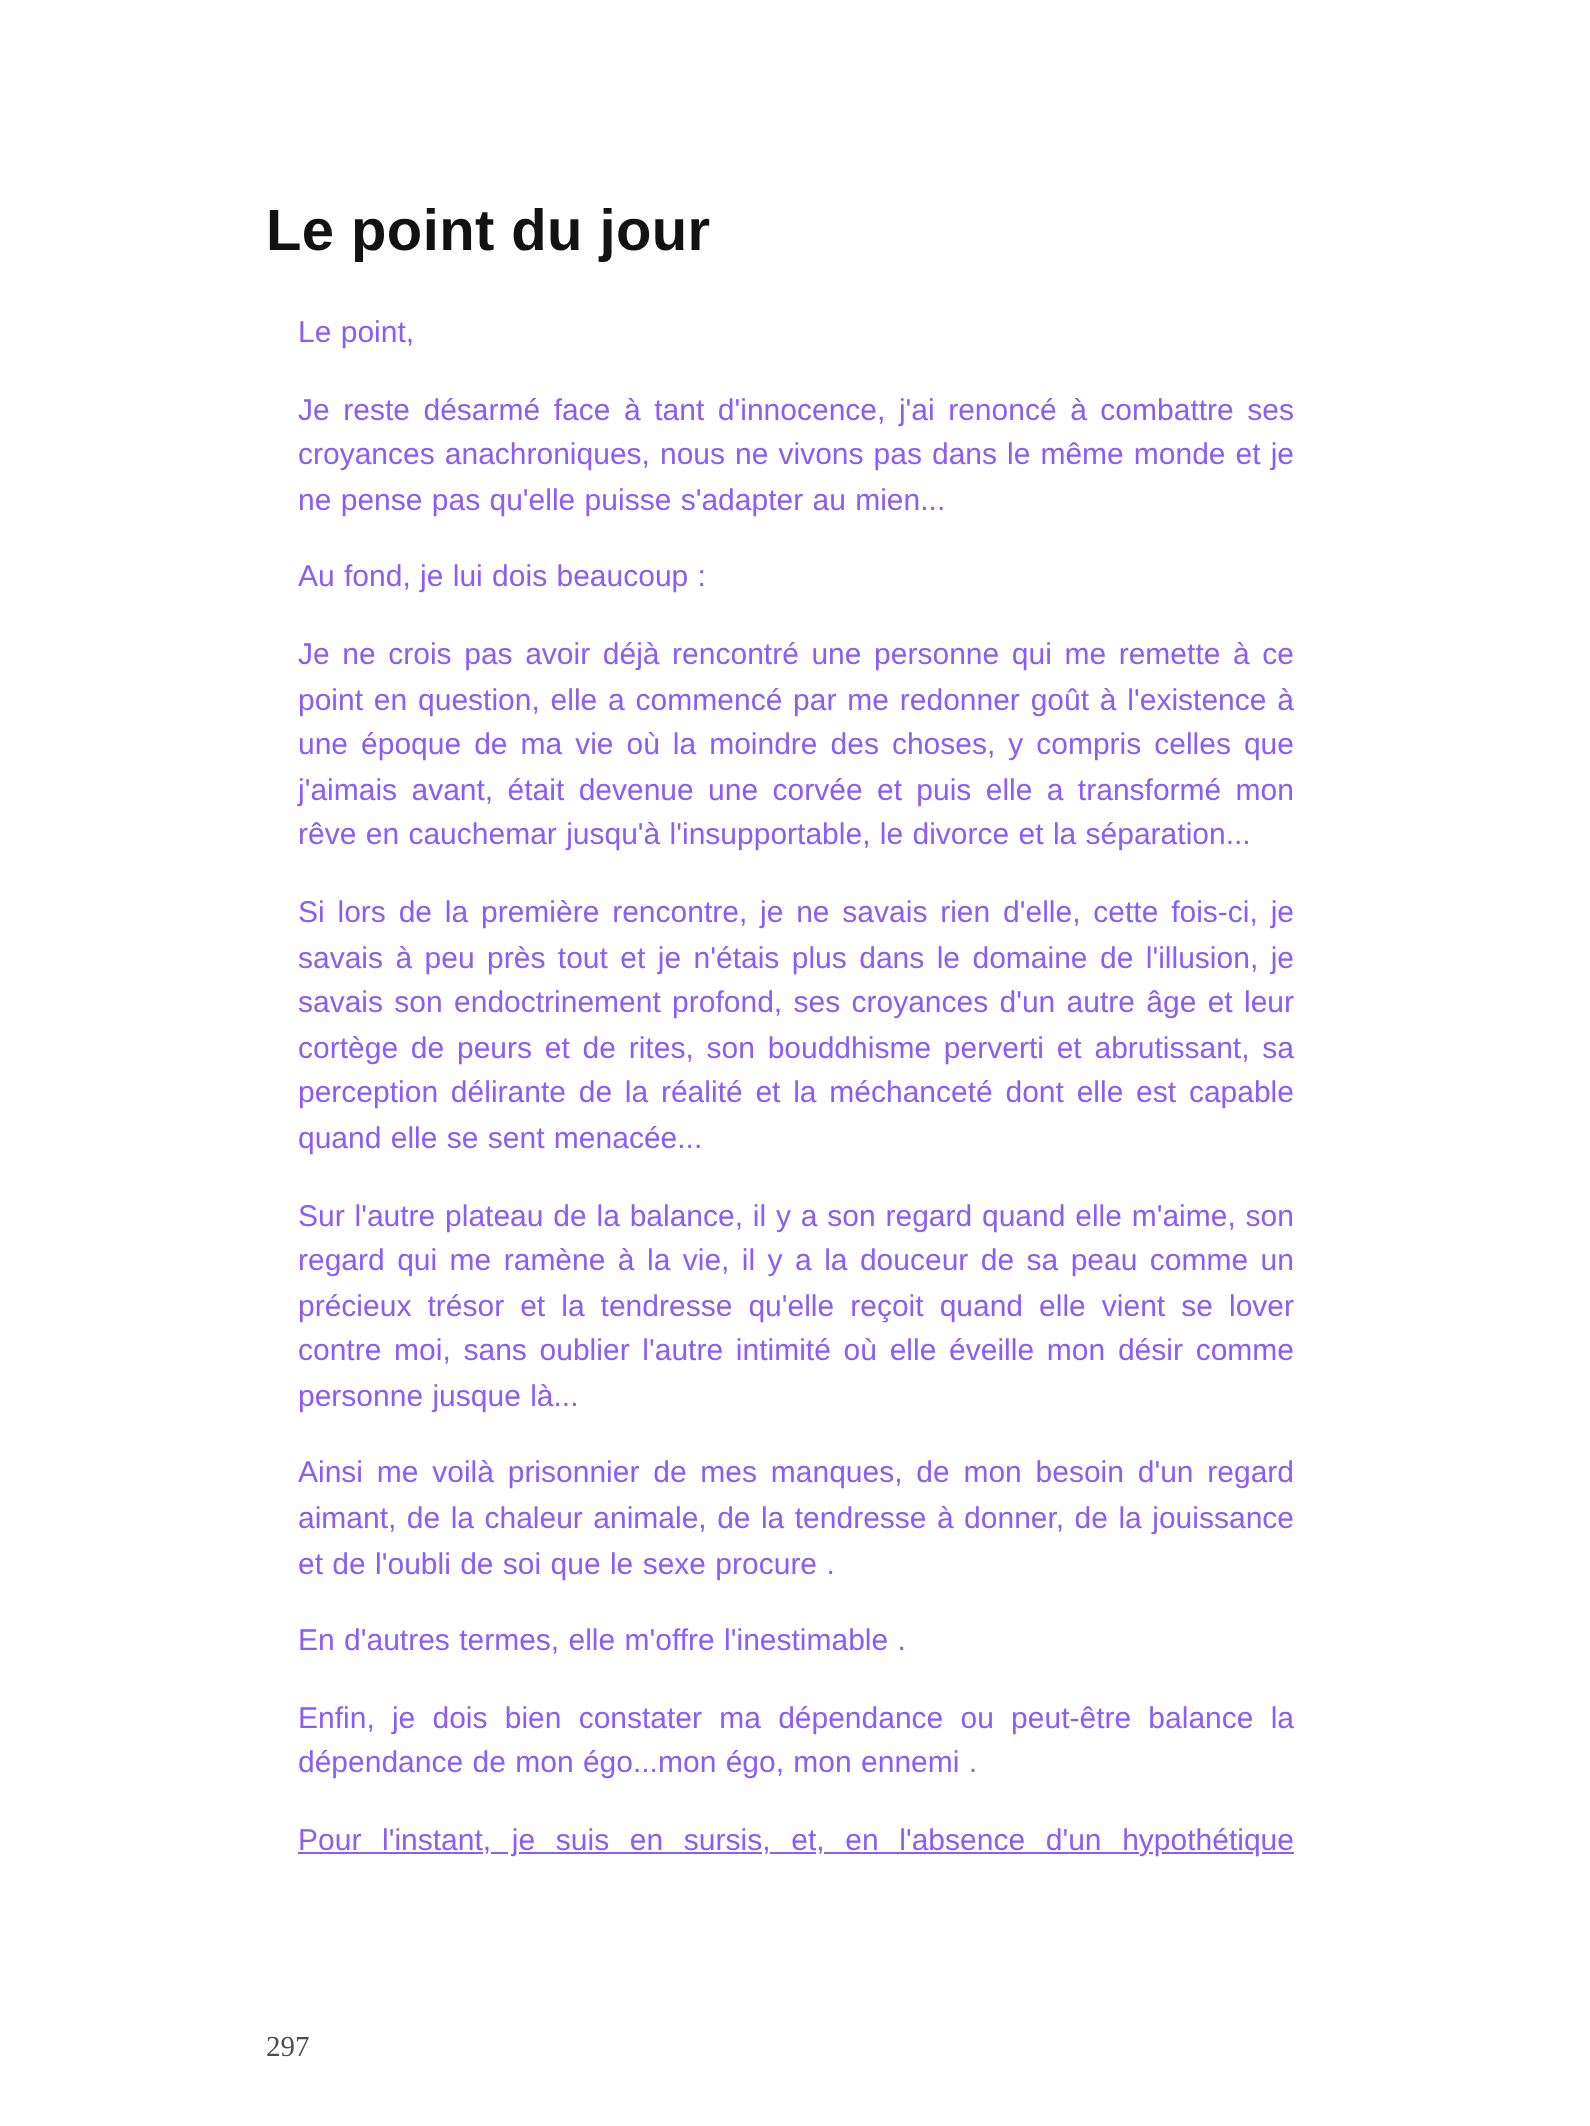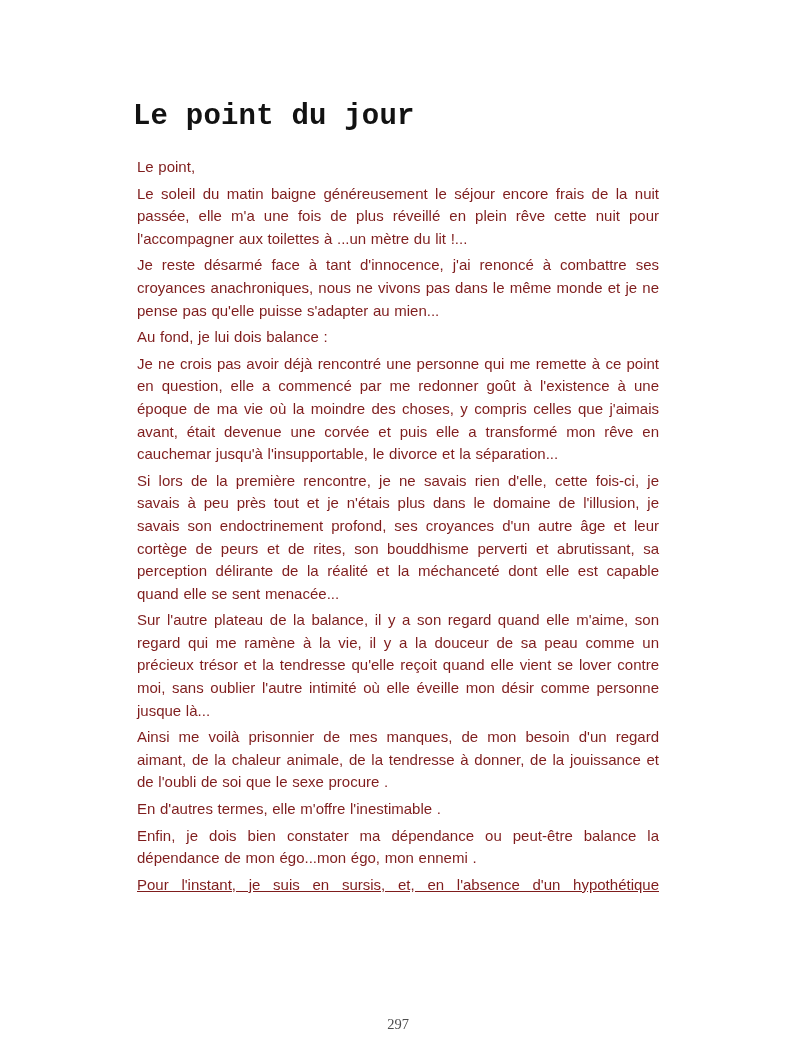--- a/index.html
+++ b/index.html
@@ -22,64 +22,62 @@
     height: 1063px;
     background: #ffffff;
   }
   .content {
     position: absolute;
     left: 133px;
     top: 100px;
     width: 530px;
   }
   .title {
-    font-family: Liberation Mono, monospace;
+    font-family: Liberation Sans, sans-serif;
     font-size: 29px;
     font-weight: bold;
     color: #121212;
     margin: 0 0 23px 0;
     line-height: 33px;
     letter-spacing: 0.2px;
   }
   .body p {
-    margin: 4px;
+    margin: 16px;
     padding: 0;
     font-size: 15px;
     line-height: 22.6px;
-    color: #7f1d1d;
+    color: #8b5cf6;
     text-align: justify;
     word-spacing: 0.5px;
   }
   .body p.continued {
     
     text-align-last: justify;
     text-decoration: underline;
   }
   .page-number {
     position: absolute;
     left: 133px;
     top: 1016px;
     width: 530px;
-    text-align: center;
     font-family: "Liberation Serif", serif;
     font-size: 14.5px;
     color: #4d4d4d;
   }
 </style>
 </head>
 <body>
 
 <div class="page">
   <div class="content">
     <h1 class="title">Le point du jour</h1>
     <div class="body">
       <p>Le point,</p>
-      <p>Le soleil du matin baigne généreusement le séjour encore frais de la nuit passée, elle m'a une fois de plus réveillé en plein rêve cette nuit pour l'accompagner aux toilettes à ...un mètre du lit !...</p>
       <p>Je reste désarmé face à tant d'innocence, j'ai renoncé à combattre ses croyances anachroniques, nous ne vivons pas dans le même monde et je ne pense pas qu'elle puisse s'adapter au mien...</p>
-      <p>Au fond, je lui dois balance :</p>
+      <p>Au fond, je lui dois beaucoup :</p>
       <p>Je ne crois pas avoir déjà rencontré une personne qui me remette à ce point en question, elle a commencé par me redonner goût à l'existence à une époque de ma vie où la moindre des choses, y compris celles que j'aimais avant, était devenue une corvée et puis elle a transformé mon rêve en cauchemar jusqu'à l'insupportable, le divorce et la séparation...</p>
       <p>Si lors de la première rencontre, je ne savais rien d'elle, cette fois-ci, je savais à peu près tout et je n'étais plus dans le domaine de l'illusion, je savais son endoctrinement profond, ses croyances d'un autre âge et leur cortège de peurs et de rites, son bouddhisme perverti et abrutissant, sa perception délirante de la réalité et la méchanceté dont elle est capable quand elle se sent menacée...</p>
       <p>Sur l'autre plateau de la balance, il y a son regard quand elle m'aime, son regard qui me ramène à la vie, il y a la douceur de sa peau comme un précieux trésor et la tendresse qu'elle reçoit quand elle vient se lover contre moi, sans oublier l'autre intimité où elle éveille mon désir comme personne jusque là...</p>
       <p>Ainsi me voilà prisonnier de mes manques, de mon besoin d'un regard aimant, de la chaleur animale, de la tendresse à donner, de la jouissance et de l'oubli de soi que le sexe procure .</p>
       <p>En d'autres termes, elle m'offre l'inestimable .</p>
       <p>Enfin, je dois bien constater ma dépendance ou peut-être balance la dépendance de mon égo...mon égo, mon ennemi .</p>
       <p class="continued">Pour l'instant, je suis en sursis, et, en l'absence d'un hypothétique</p>
     </div>
   </div>
   <div class="page-number">297</div>

